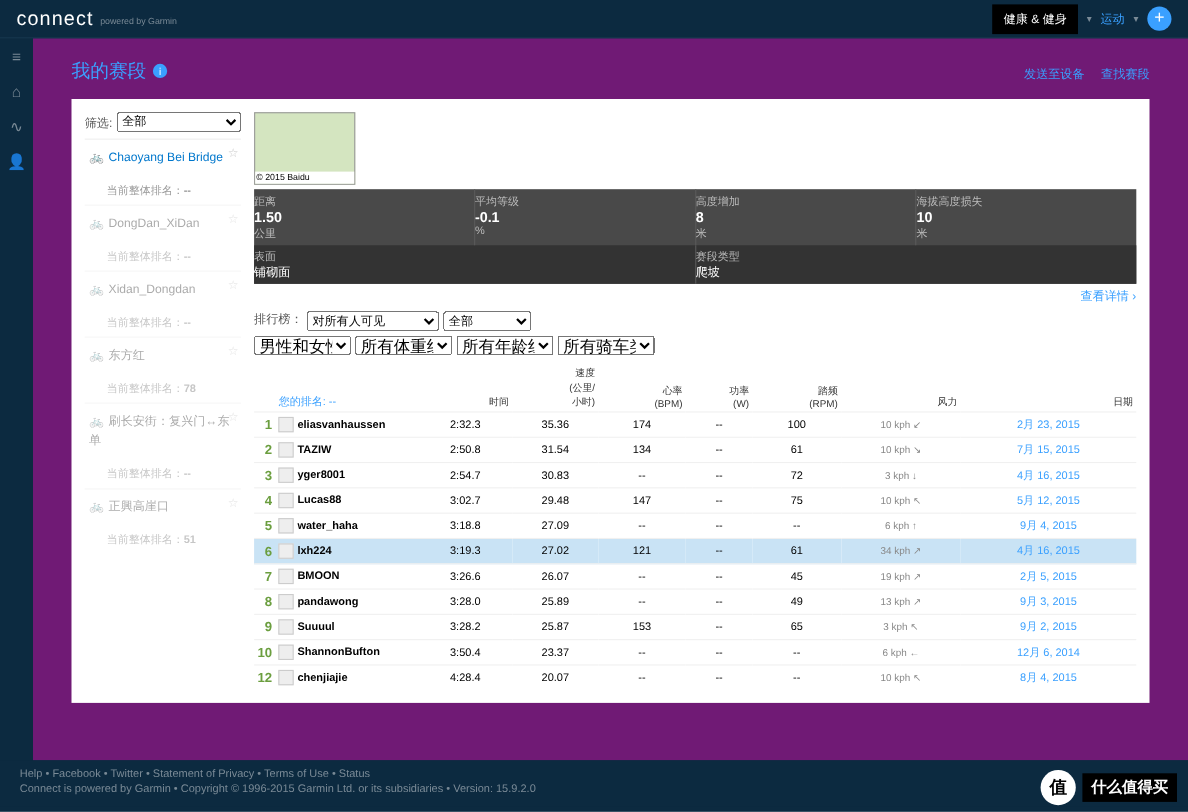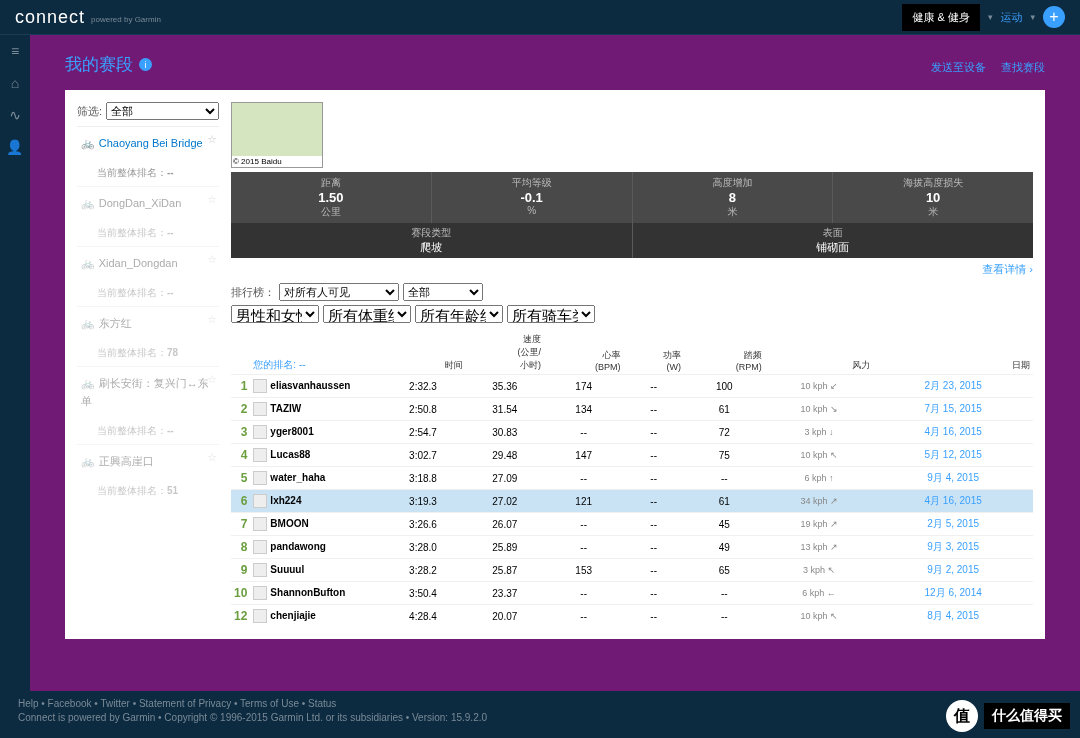--- a/index.html
+++ b/index.html
@@ -29,30 +29,30 @@
 .seg-item:not(.active){opacity:.55}
 .seg-ic{font-size:11px;color:#888;margin-right:4px}
 .seg-name{font-size:11px;color:#666}
 .seg-rank{font-size:10px;color:#999;margin-left:16px;margin-top:15px}
 .star{position:absolute;right:2px;top:6px;color:#ccc;font-size:11px}
 .right-col{flex:1;padding-left:12px}
 .map{width:92px;height:66px;background:#d4e5c0;border:1px solid #999;position:relative;font-size:8px}
 .map::after{content:"© 2015 Baidu";position:absolute;bottom:0;left:0;right:0;background:#fff;font-size:8px;padding:1px}
 .stats-grid{background:#494949;color:#fff;margin-top:4px}
 .stats-row{display:flex}
-.stat{flex:1;text-align:center;padding:4px 0;border-right:1px solid #5a5a5a}
+.stat{flex:1;text-align:left;padding:4px 0;border-right:1px solid #5a5a5a}
 .stat:last-child{border-right:none}
 .stat-label{font-size:10px;color:#bbb}
 .stat-val{font-size:13px;font-weight:bold}
 .stat-unit{font-size:10px;color:#bbb}
 .stats-row2{background:#333}
 .stats-row2 .stat{padding:3px 0}
 .detail-link{text-align:right;margin-top:4px;font-size:11px}
 .detail-link a{color:#3aa0ff;cursor:pointer}
-.rank-filters{display:flex;gap:4px;align-items:center;font-size:11px;color:#555;margin-top:6px}
+.rank-filters{display:flex;gap:4px;font-size:11px;color:#555;margin-top:6px}
 .rank-filters select{font-size:11px;height:18px}
 .rank-filters-2{display:flex;gap:4px;margin-top:4px}
 .rank-filters-2 select{font-size:15px;height:18px;width:88px}
 table{width:100%;border-collapse:collapse;margin-top:8px;font-size:10px}
 th{color:#333;font-weight:normal;font-size:9px;text-align:right;padding:2px 3px;vertical-align:bottom}
 th:nth-child(2){text-align:left}
 td{padding:4px 3px;text-align:center;border-top:1px solid #f0f0f0}
 td:nth-child(1){color:#6b9e3f;font-weight:bold;font-size:12px;text-align:right;width:18px}
 td:nth-child(2){text-align:left;font-weight:bold;width:130px}
 .avatar{width:14px;height:14px;background:#eee;border:1px solid #ccc;display:inline-block;vertical-align:middle;margin-right:3px;font-size:7px;overflow:hidden}
@@ -135,26 +135,26 @@
                 <div class="stat-unit">米</div>
               </div>
               <div class="stat">
                 <div class="stat-label">海拔高度损失</div>
                 <div class="stat-val">10</div>
                 <div class="stat-unit">米</div>
               </div>
             </div>
           <div class="stats-row stats-row2" id="stats-row2">
               <div class="stat">
+                <div class="stat-label">表面</div>
+                <div style="font-size:11px">铺砌面</div>
+              </div>
+              <div class="stat">
                 <div class="stat-label">赛段类型</div>
                 <div style="font-size:11px">爬坡</div>
-              </div>
-              <div class="stat">
-                <div class="stat-label">表面</div>
-                <div style="font-size:11px">铺砌面</div>
               </div>
             </div>
         </div>
         <div class="detail-link"><a>查看详情 ›</a></div>
 
         <div class="rank-filters">
           <span>排行榜：</span>
           <select style="width:120px"><option>对所有人可见</option></select>
           <select style="width:80px"><option>全部</option></select>
         </div>

